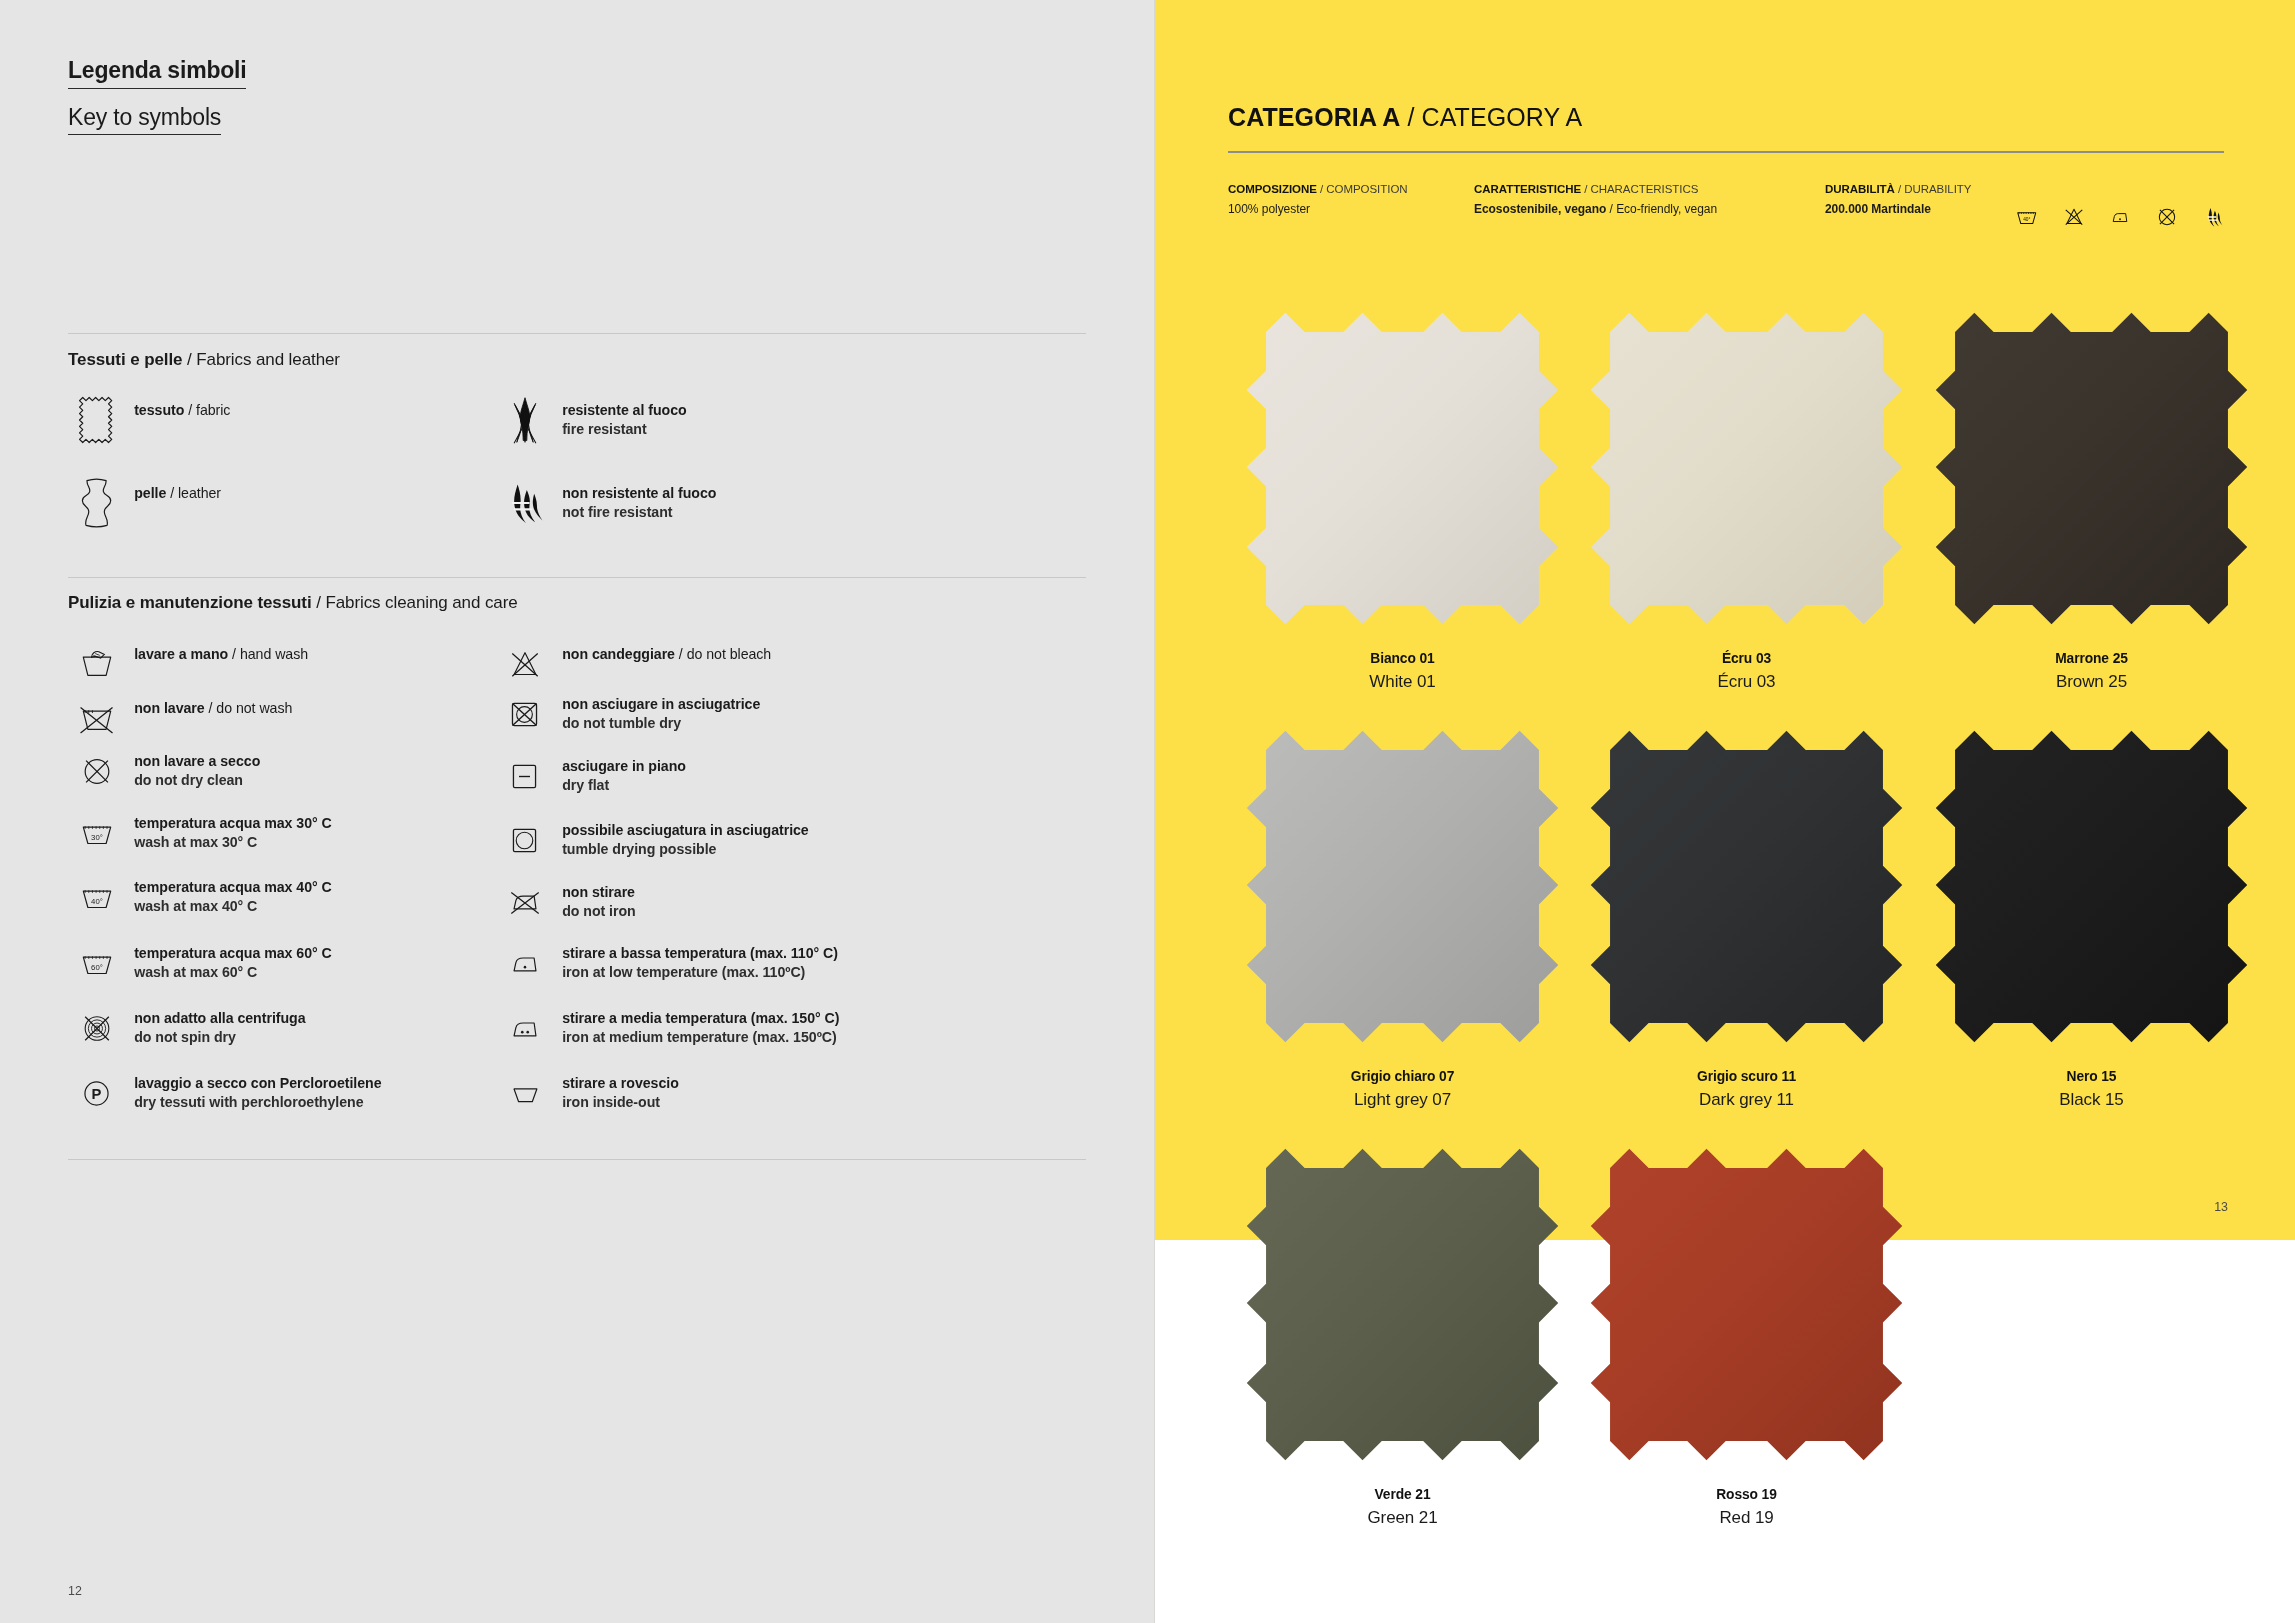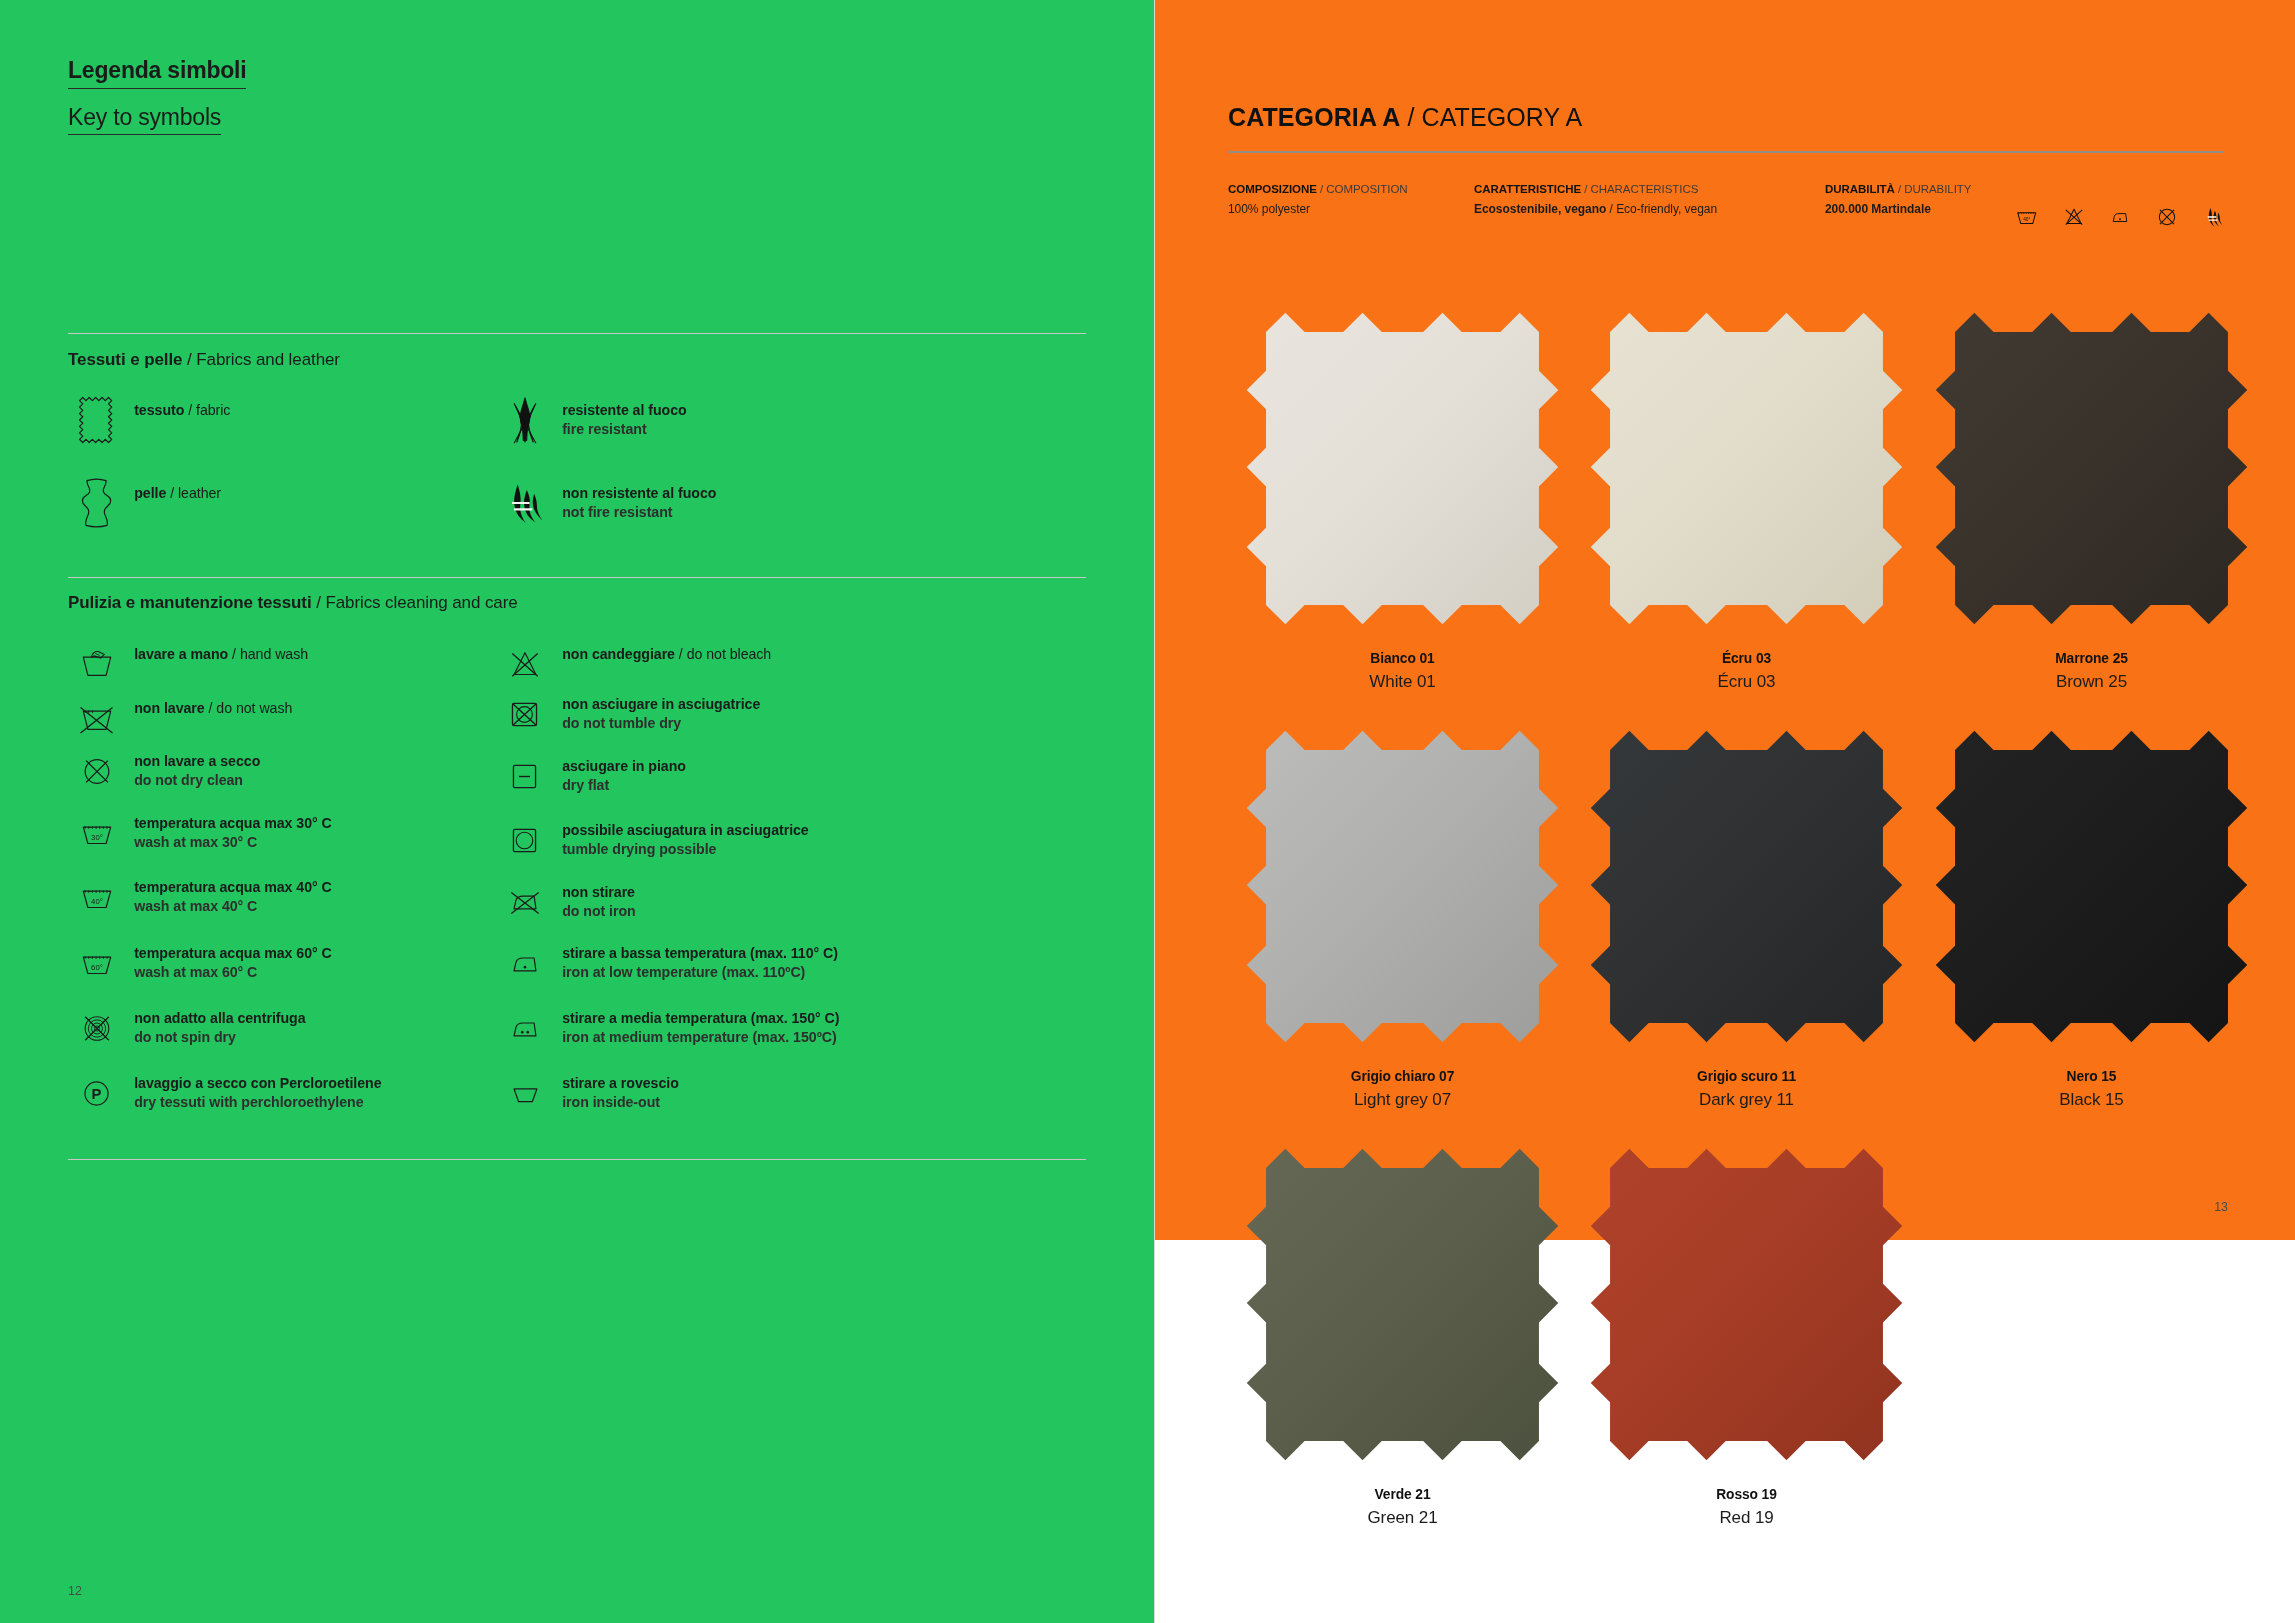--- a/index.html
+++ b/index.html
@@ -8,27 +8,27 @@
     font-family: "Liberation Sans", sans-serif;
     background: #ffffff;
     overflow: hidden;
   }
   .spread { position: relative; width: 2296px; height: 1624px; display: flex; }
 
   
   .page-left {
     position: relative;
     width: 1155px; height: 1624px;
-    background: #22c55e;
+    background: #e5e5e5;
     border-right: 1.8px solid #d8d8d6;
   }
   .page-right {
     position: relative;
     width: 1141px; height: 1240px;
-    background: #f97316;
+    background: #fde047;
   }
 
   
   .legend-title { position: absolute; left: 68px; top: 57px; }
   .legend-title .l1 {
     font-size: 23px; font-weight: bold; color: #1b1b1b;
     letter-spacing: -0.2px; padding-bottom: 3.7px;
     border-bottom: 1.5px solid #2a2a2a; display: inline-block;
   }
   .legend-title .l2 {

